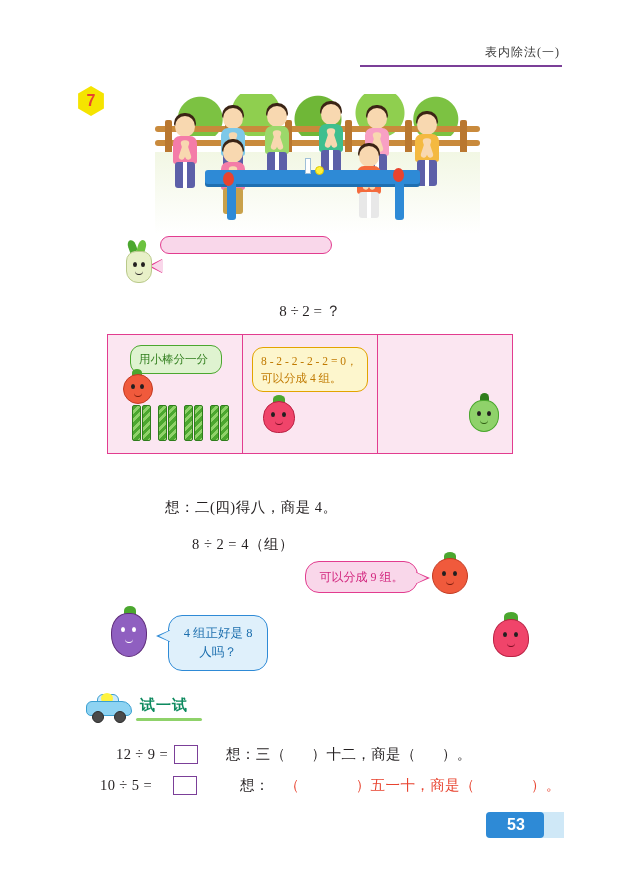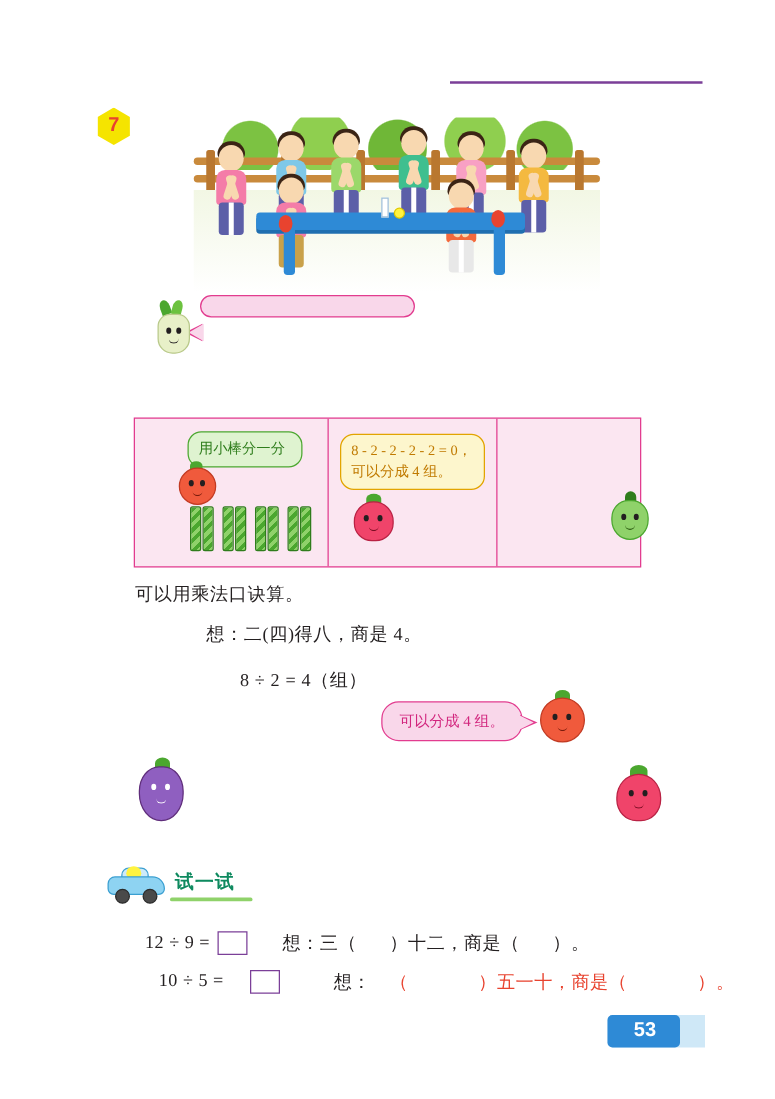--- a/index.html
+++ b/index.html
@@ -205,21 +205,20 @@
     left: 107px; top: 334px; width: 406px; height: 120px;
     border: 1.5px solid #e23c8f;
     background: #fbe6f1;
     box-sizing: border-box;
     display: flex;
   }
   .panel {
     position: relative;
     flex: 1;
     box-sizing: border-box;
-    margin-left: 20px;
   }
   .panel + .panel { border-left: 1.5px solid #e23c8f; }
 
   .tag {
     position: absolute;
     box-sizing: border-box;
     border-radius: 11px;
     font-size: 11.5px;
     line-height: 1.45;
     padding: 5px 8px;
@@ -393,21 +392,21 @@
   }
 
   .exrow {
     position: absolute;
     font-size: 14.5px;
     letter-spacing: 0.4px;
     display: flex;
     align-items: center;
   }
   .ex1 { left: 116px; top: 745px; }
-  .ex2 { left: 127px; top: 776px; gap: 15px; }
+  .ex2 { left: 100px; top: 776px; gap: 15px; }
   .ansbox {
     display: inline-block;
     width: 22px; height: 17px;
     border: 1.6px solid #7b3f98;
     margin: 0 6px;
     vertical-align: middle;
   }
   .paren-red { color: #e8432f; }
 
   
@@ -435,20 +434,21 @@
     width: 58px; height: 26px;
     background: #2e8ad6;
     border-radius: 4px;
   }
 </style>
 </head>
 <body>
 
 <div class="page">
 
+  <div class="header">表内除法(一)</div>
   <div class="header-rule"></div>
 
   <div class="badge">7</div>
 
   <div class="scene">
     <div class="sky"></div>
     <div class="hedge"></div>
     <div class="fence">
       <div class="rail r1"></div>
       <div class="rail r2"></div>
@@ -544,20 +544,21 @@
   <div class="veg" style="left:118px; top:240px; width:40px; height:52px;">
     <div style="position:absolute; left:10px; top:0; width:8px; height:12px; background:#4ba72f; border-radius:50% 50% 0 0; transform:rotate(-20deg);"></div>
     <div style="position:absolute; left:20px; top:0; width:8px; height:12px; background:#6cc23f; border-radius:50% 50% 0 0; transform:rotate(15deg);"></div>
     <div style="position:absolute; left:8px; top:11px; width:24px; height:30px; background:#e8f0c8; border:1.2px solid #b9c98a; border-radius:10px 10px 12px 12px;">
       <div class="eye" style="left:6px; top:10px;"></div>
       <div class="eye" style="left:14px; top:10px;"></div>
       <div class="mouth" style="left:8px; top:18px;"></div>
     </div>
   </div>
 
+  <div class="eq-main">8 ÷ 2 = ？</div>
 
   <div class="panels">
 
     <div class="panel">
       <div class="tag tag-green">用小棒分一分</div>
       <div class="veg" style="left:12px; top:34px; width:34px; height:40px;">
         <div style="position:absolute; left:12px; top:0; width:10px; height:7px; background:#4ba72f; border-radius:50% 50% 0 0;"></div>
         <div style="position:absolute; left:3px; top:5px; width:28px; height:28px; background:#f05a3c; border:1.2px solid #c23a22; border-radius:50%;">
           <div class="eye" style="left:7px; top:9px;"></div>
           <div class="eye" style="left:16px; top:9px;"></div>
@@ -593,45 +594,49 @@
         <div style="position:absolute; left:14px; top:0; width:9px; height:9px; background:#2f7d1c; border-radius:50% 50% 0 0;"></div>
         <div style="position:absolute; left:3px; top:7px; width:28px; height:30px; background:#8fd26a; border:1.2px solid #4ba72f; border-radius:45% 45% 50% 50%;">
           <div class="eye" style="left:7px; top:10px;"></div>
           <div class="eye" style="left:17px; top:10px;"></div>
           <div class="mouth" style="left:10px; top:18px; border-bottom-color:#2f5d12;"></div>
         </div>
       </div>
     </div>
   </div>
 
-  <div class="line l1">可以用乘法口诀算。</div>
   <div class="line l2">想：二(四)得八，商是 4。</div>
   <div class="line l3">8 ÷ 2 = 4（组）</div>
 
   <div class="bubble b-pink2">
     <span class="tail"></span>
     <span class="tail2"></span>
-    <span>可以分成 4 组。</span>
+    <span>可以分成 9 组。</span>
   </div>
   <div class="veg" style="left:428px; top:552px; width:44px; height:48px;">
     <div style="position:absolute; left:16px; top:0; width:12px; height:8px; background:#4ba72f; border-radius:50% 50% 0 0;"></div>
     <div style="position:absolute; left:4px; top:6px; width:34px; height:34px; background:#f05a3c; border:1.2px solid #c23a22; border-radius:50%;">
       <div class="eye" style="left:9px; top:12px;"></div>
       <div class="eye" style="left:20px; top:12px;"></div>
       <div class="mouth" style="left:13px; top:21px; border-bottom-color:#7a1c0c;"></div>
     </div>
   </div>
 
   <div class="veg" style="left:106px; top:606px; width:50px; height:60px;">
     <div style="position:absolute; left:18px; top:0; width:12px; height:9px; background:#4ba72f; border-radius:50% 50% 0 0;"></div>
     <div style="position:absolute; left:5px; top:7px; width:34px; height:42px; background:#8f5fc0; border:1.2px solid #5f2d7b; border-radius:45% 45% 50% 50%;">
       <div class="eye" style="left:9px; top:13px; background:#ffffff;"></div>
       <div class="eye" style="left:20px; top:13px; background:#ffffff;"></div>
       <div class="mouth" style="left:13px; top:24px; border-bottom-color:#ffffff;"></div>
     </div>
+  </div>
+  <div class="bubble b-blue">
+    <span class="tail"></span>
+    <span class="tail2"></span>
+    <span>4 组正好是 8 人吗？</span>
   </div>
 
   <div class="veg" style="left:490px; top:612px; width:44px; height:52px;">
     <div style="position:absolute; left:14px; top:0; width:14px; height:9px; background:#4ba72f; border-radius:50% 50% 0 0;"></div>
     <div style="position:absolute; left:3px; top:7px; width:34px; height:36px; background:#f0446a; border:1.2px solid #b92244; border-radius:50% 50% 45% 45%;">
       <div class="eye" style="left:9px; top:12px;"></div>
       <div class="eye" style="left:20px; top:12px;"></div>
       <div class="mouth" style="left:13px; top:22px; border-bottom-color:#7a0c22;"></div>
     </div>
   </div>

